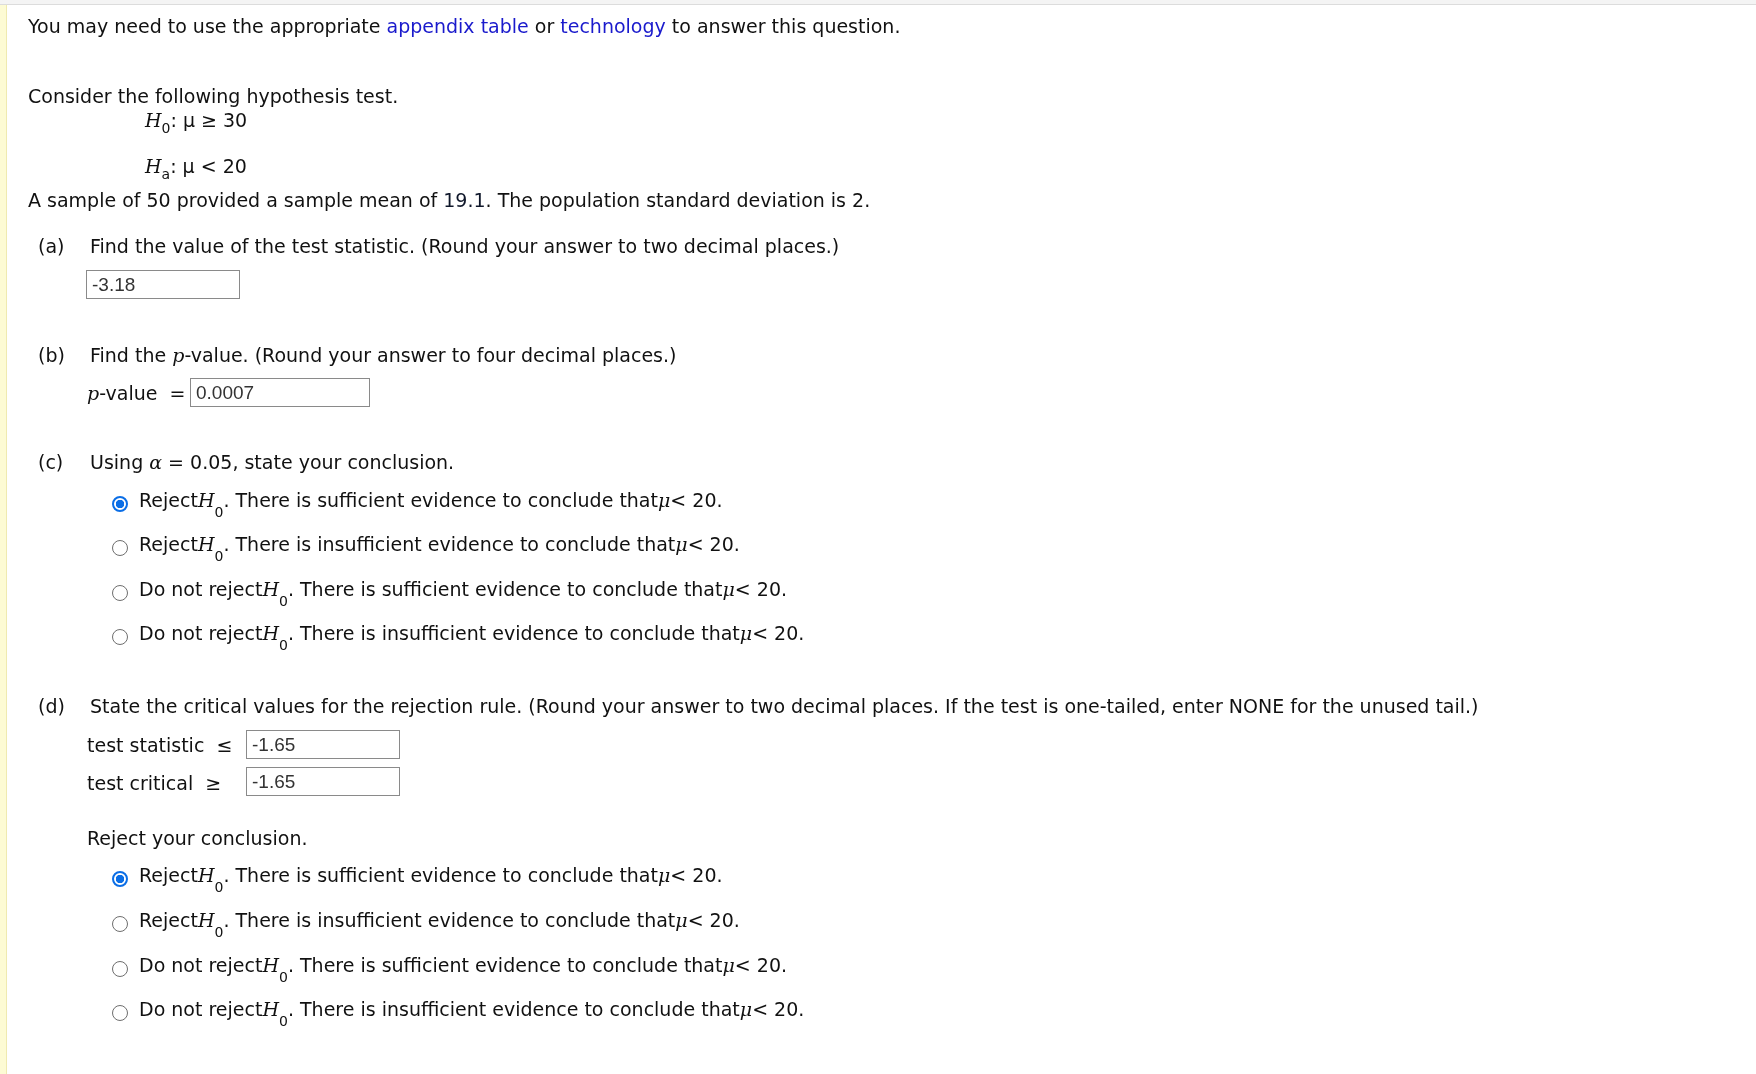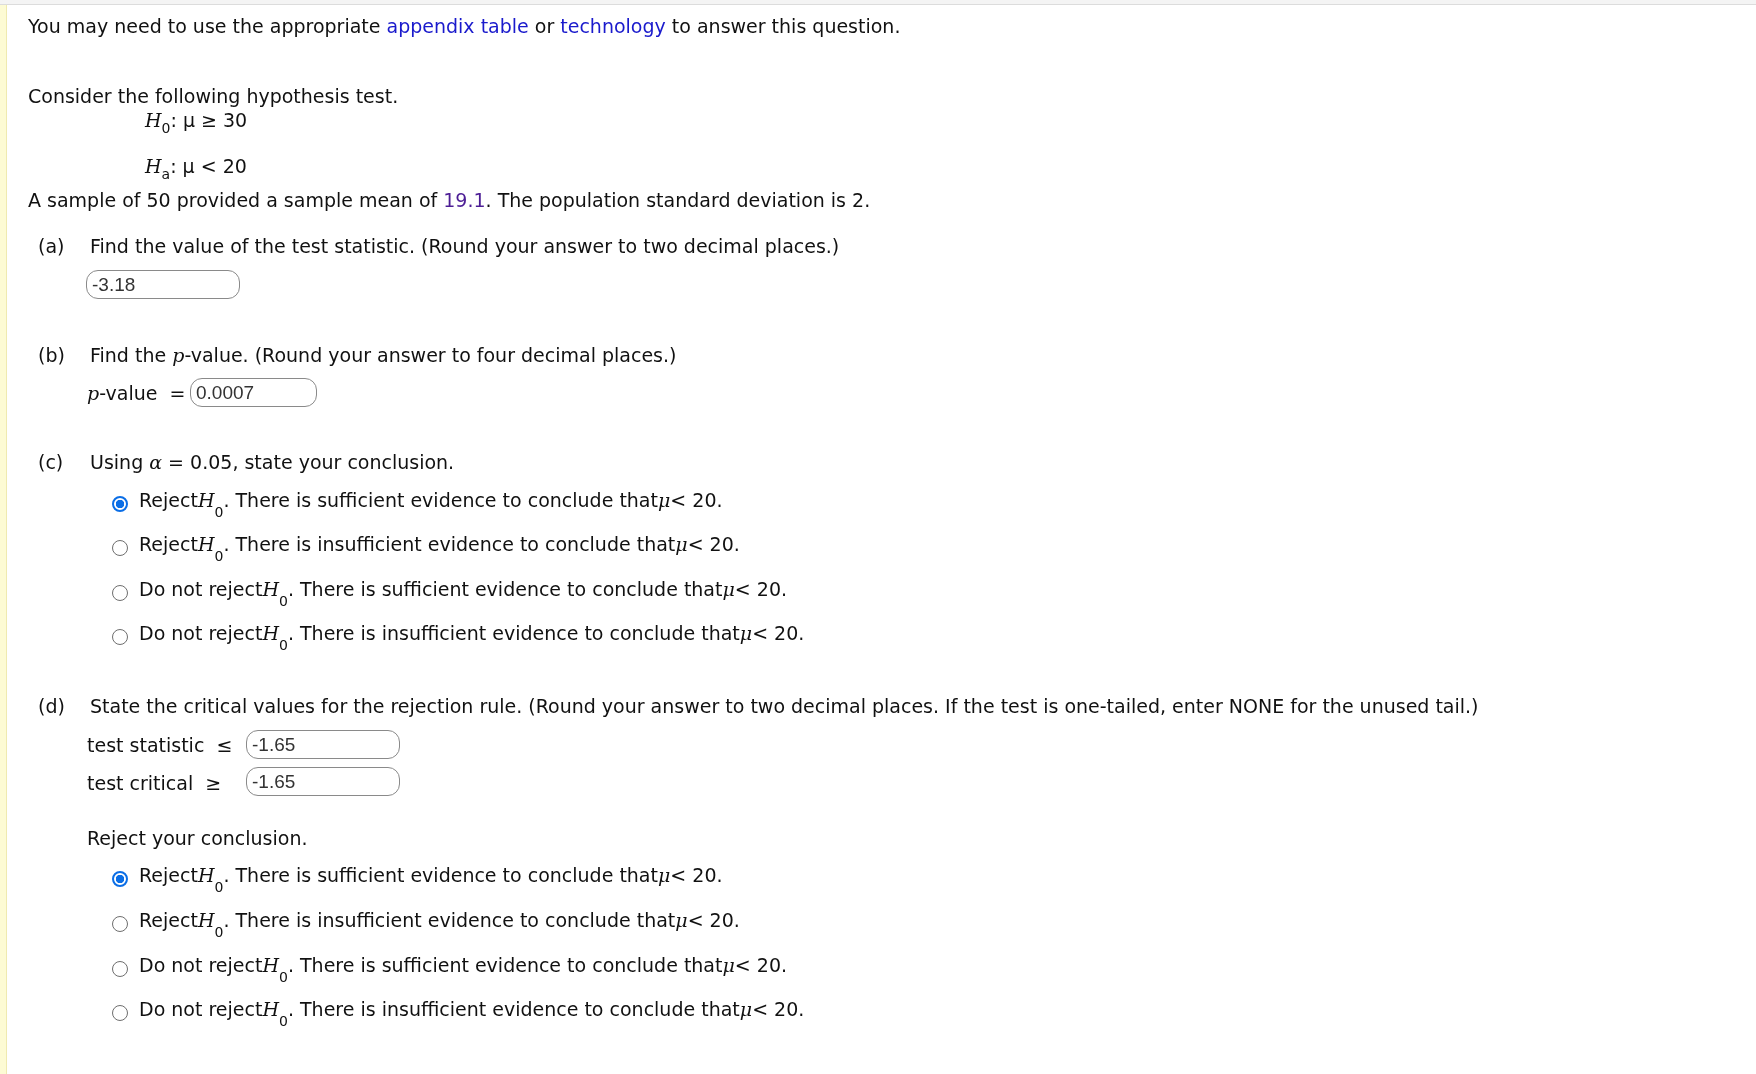--- a/index.html
+++ b/index.html
@@ -5,26 +5,26 @@
   html, body { margin:0; padding:0; }
   body {
     width:1756px; height:1074px; overflow:hidden; position:relative;
     background:#ffffff; color:#111;
     font-family:"DejaVu Sans", sans-serif; font-size:19px;
   }
   .topband { position:absolute; left:0; top:0; width:1756px; height:4px; background:#f4f4f4; border-bottom:1px solid #dcdcdc; }
   .leftstrip { position:absolute; left:0; top:5px; width:6px; height:1069px; background:#fdfbd4; border-right:1px solid #efeab0; }
   .line { position:absolute; white-space:nowrap; line-height:24px; }
   a.link { color:#1a1acc; text-decoration:none;text-align:right; }
-  .red { color:#4c1d95; }
+  .red { color:#0f172a; }
   i.math { font-family:"DejaVu Serif", serif; font-style:italic; }
   sub { font-size:14px; vertical-align:-6px; line-height:0; }
   .tag { display:inline-block; width:52px; }
   .input {
-    position:absolute; height:29px; border:1px solid #8a8a8a; border-radius:12px;
+    position:absolute; height:29px; border:1px solid #8a8a8a; border-radius:0;
     background:#fff; font-family:"Liberation Sans", sans-serif; font-size:19px; color:#333;
     box-sizing:border-box; padding:2px 5px; line-height:23px;
   }
   .radio-row { position:absolute; left:112px; white-space:nowrap; line-height:24px; display:flex; align-items:flex-end; }
   .radio {
     width:16px; height:16px; border-radius:50%; border:1.5px solid #6e6e6e; box-sizing:border-box;
     margin-right:11px; background:#fff; display:inline-block; flex:none;
   }
   .radio.checked { border:2px solid #0b6ee6; background:radial-gradient(circle, #0b6ee6 0 4px, #fff 4.5px); }
   .mu { font-family:"DejaVu Serif", serif; font-style:italic; }
@@ -56,21 +56,21 @@
   <span class="tag">(a)</span><span>Find the value of the test statistic. (Round your answer to two decimal places.)</span>
 </div>
 <div class="input" style="left:86px; top:270px; width:154px;">-3.18</div>
 
 <div class="line" style="left:38px; top:343px;">
   <span class="tag">(b)</span><span>Find the </span><i class="math">p</i><span>-value. (Round your answer to four decimal places.)</span>
 </div>
 <div class="line" style="left:87px; top:381px;">
   <i class="math">p</i><span style="white-space:pre">-value  =</span>
 </div>
-<div class="input" style="left:190px; top:378px; width:127px;">0.0007</div>
+<div class="input" style="left:190px; top:378px; width:180px;">0.0007</div>
 
 <div class="line" style="left:38px; top:450px;">
   <span class="tag">(c)</span><span>Using </span><i class="math">α</i><span> = 0.05, state your conclusion.</span>
 </div>
 
 <div class="radio-row" style="top:488px;">
   <span class="radio checked"></span>
   <span>Reject </span>
     <i class="math">H</i>
     <sub>0</sub>

